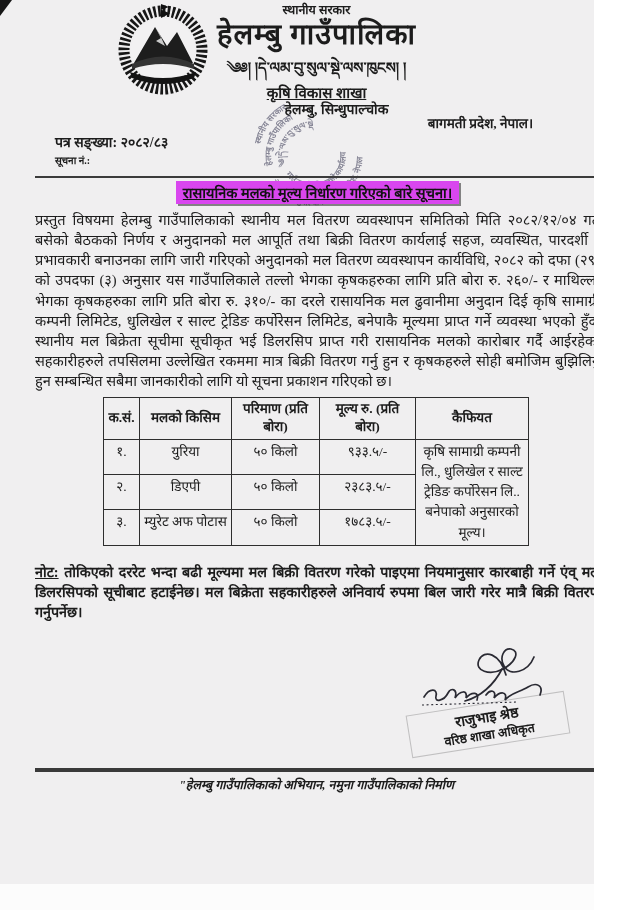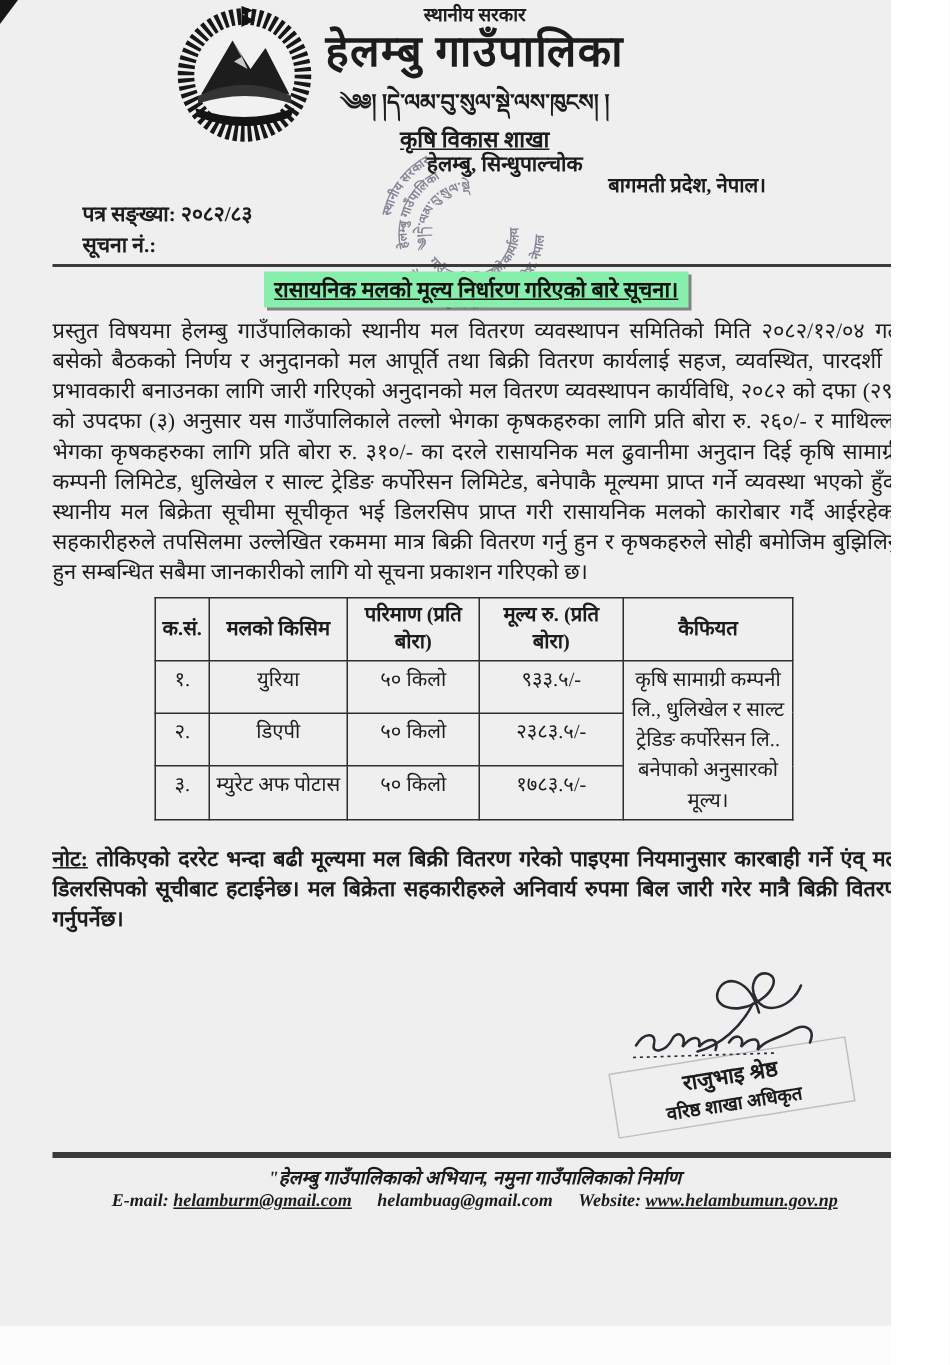--- a/index.html
+++ b/index.html
@@ -8,32 +8,32 @@
   .corner-mark{position:absolute;left:0;top:0;width:0;height:0;
         border-top:16px solid #161616;border-right:12px solid transparent;}
   
   .hdr-center{position:absolute;left:0;width:633px;text-align:center;}
   .top-label{top:1px;font-size:12.5px;font-weight:bold;}
   .org-name{top:13px;font-size:29px;font-weight:bold;letter-spacing:1px;}
   .tibetan{top:51px;font-size:15px;font-weight:bold;}
   .dept{top:82px;font-size:15px;font-weight:bold;}
   .dept span{text-decoration:underline;}
   .address{top:99px;font-size:14px;font-weight:bold;padding-left:20px;}
-  .province{position:absolute;left:383px;top:114px;width:150px;text-align:center;
+  .province{position:absolute;left:383px;top:114px;width:150px;text-align:right;
             font-size:13.5px;font-weight:bold;}
   .letter-no{position:absolute;left:55px;top:132px;font-size:14px;font-weight:bold;}
-  .notice-no{position:absolute;left:55px;top:153px;font-size:14px;font-weight:bold;}
+  .notice-no{position:absolute;left:55px;top:153px;font-size:10px;font-weight:bold;}
   .hdr-rule{position:absolute;left:35px;top:176px;width:598px;height:2px;background:#3b3b3b;}
   .logo{position:absolute;left:112px;top:2px;}
   .round-stamp{position:absolute;left:238px;top:86px;transform:rotate(-27deg);opacity:.62;}
   .round-stamp text{fill:#474760;font-size:9px;font-weight:bold;}
   
   .content{position:absolute;left:35px;top:181px;width:565px;}
   .title-row{text-align:center;}
-  .title-box{display:inline-block;background:#86efac;color:#121212;font-weight:bold;
+  .title-box{display:inline-block;background:#d946ef;color:#121212;font-weight:bold;
              font-size:14.5px;padding:1px 7px 2px;text-decoration:underline;
              box-shadow:2px 2px 0 rgba(40,40,40,.55);}
   .pub-date{text-align:center;font-weight:bold;font-size:14.5px;margin-top:5px;}
   .body-par{font-size:14.6px;line-height:1.38;text-align:justify;margin-top:6px;}
   .schedule-label{font-size:14.5px;font-weight:bold;text-decoration:underline;margin-top:6px;}
   
   table.price{border-collapse:collapse;table-layout:fixed;width:425px;margin:6px 0 0 68px;
               font-size:13.5px;border-radius:20px;}
   table.price th,table.price td{border:1.4px solid #2e2e2e;padding:2px 3px;text-align:center;}
   table.price th{font-weight:bold;vertical-align:middle;line-height:1.35;}
@@ -166,21 +166,14 @@
       <line x1="12" y1="60" x2="108" y2="57" stroke="#2a2a33" stroke-width="1.1" stroke-dasharray="2 2.6"></line>
     </svg>
     <div class="officer-stamp">
       <div class="officer-name">राजुभाइ श्रेष्ठ</div>
       <div class="officer-title">वरिष्ठ शाखा अधिकृत</div>
     </div>
   </div>
 
   <div class="footer-rule"></div>
   <div class="slogan">"हेलम्बु गाउँपालिकाको अभियान, नमुना गाउँपालिकाको निर्माण</div>
-  <div class="contact">
-    <span>E-mail:</span>
-    <span class="ul">helamburm@gmail.com</span>
-    <span class="lbl">helambuag@gmail.com</span>
-    <span class="lbl">Website:</span>
-    <span class="ul">www.helambumun.gov.np</span>
-  </div>
   <div class="bottom-strip"></div>
 </div>
 
 </body></html>

